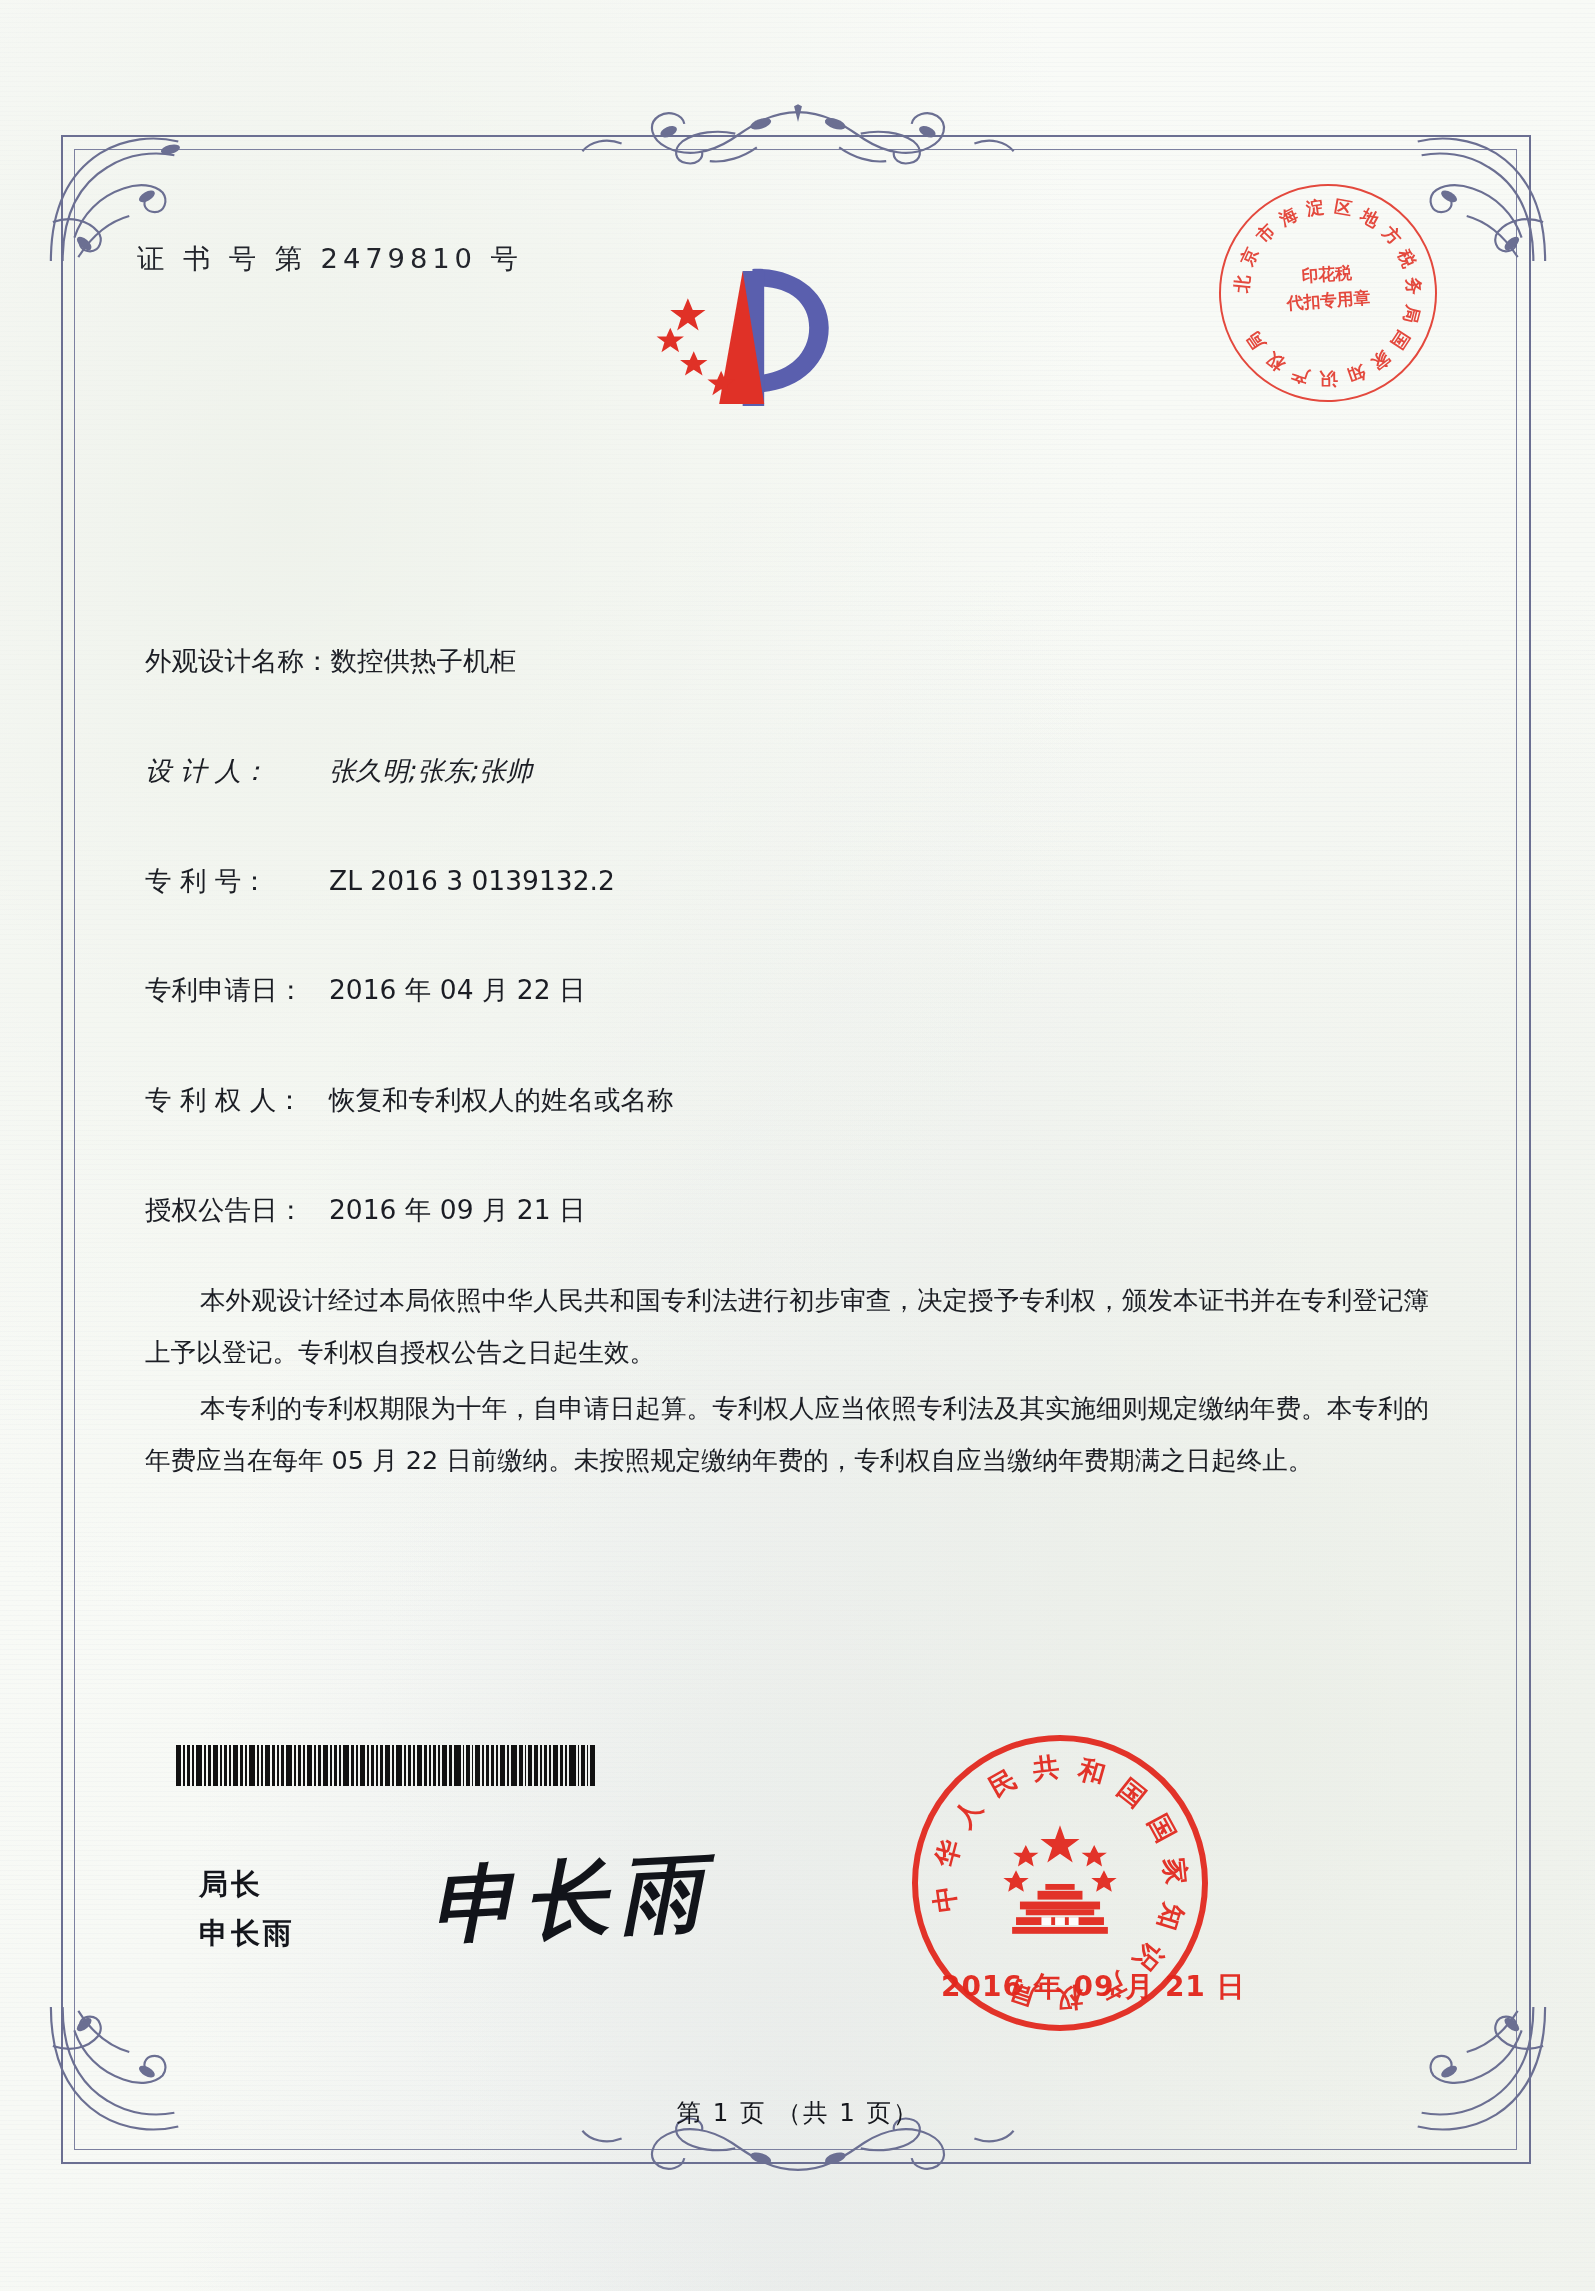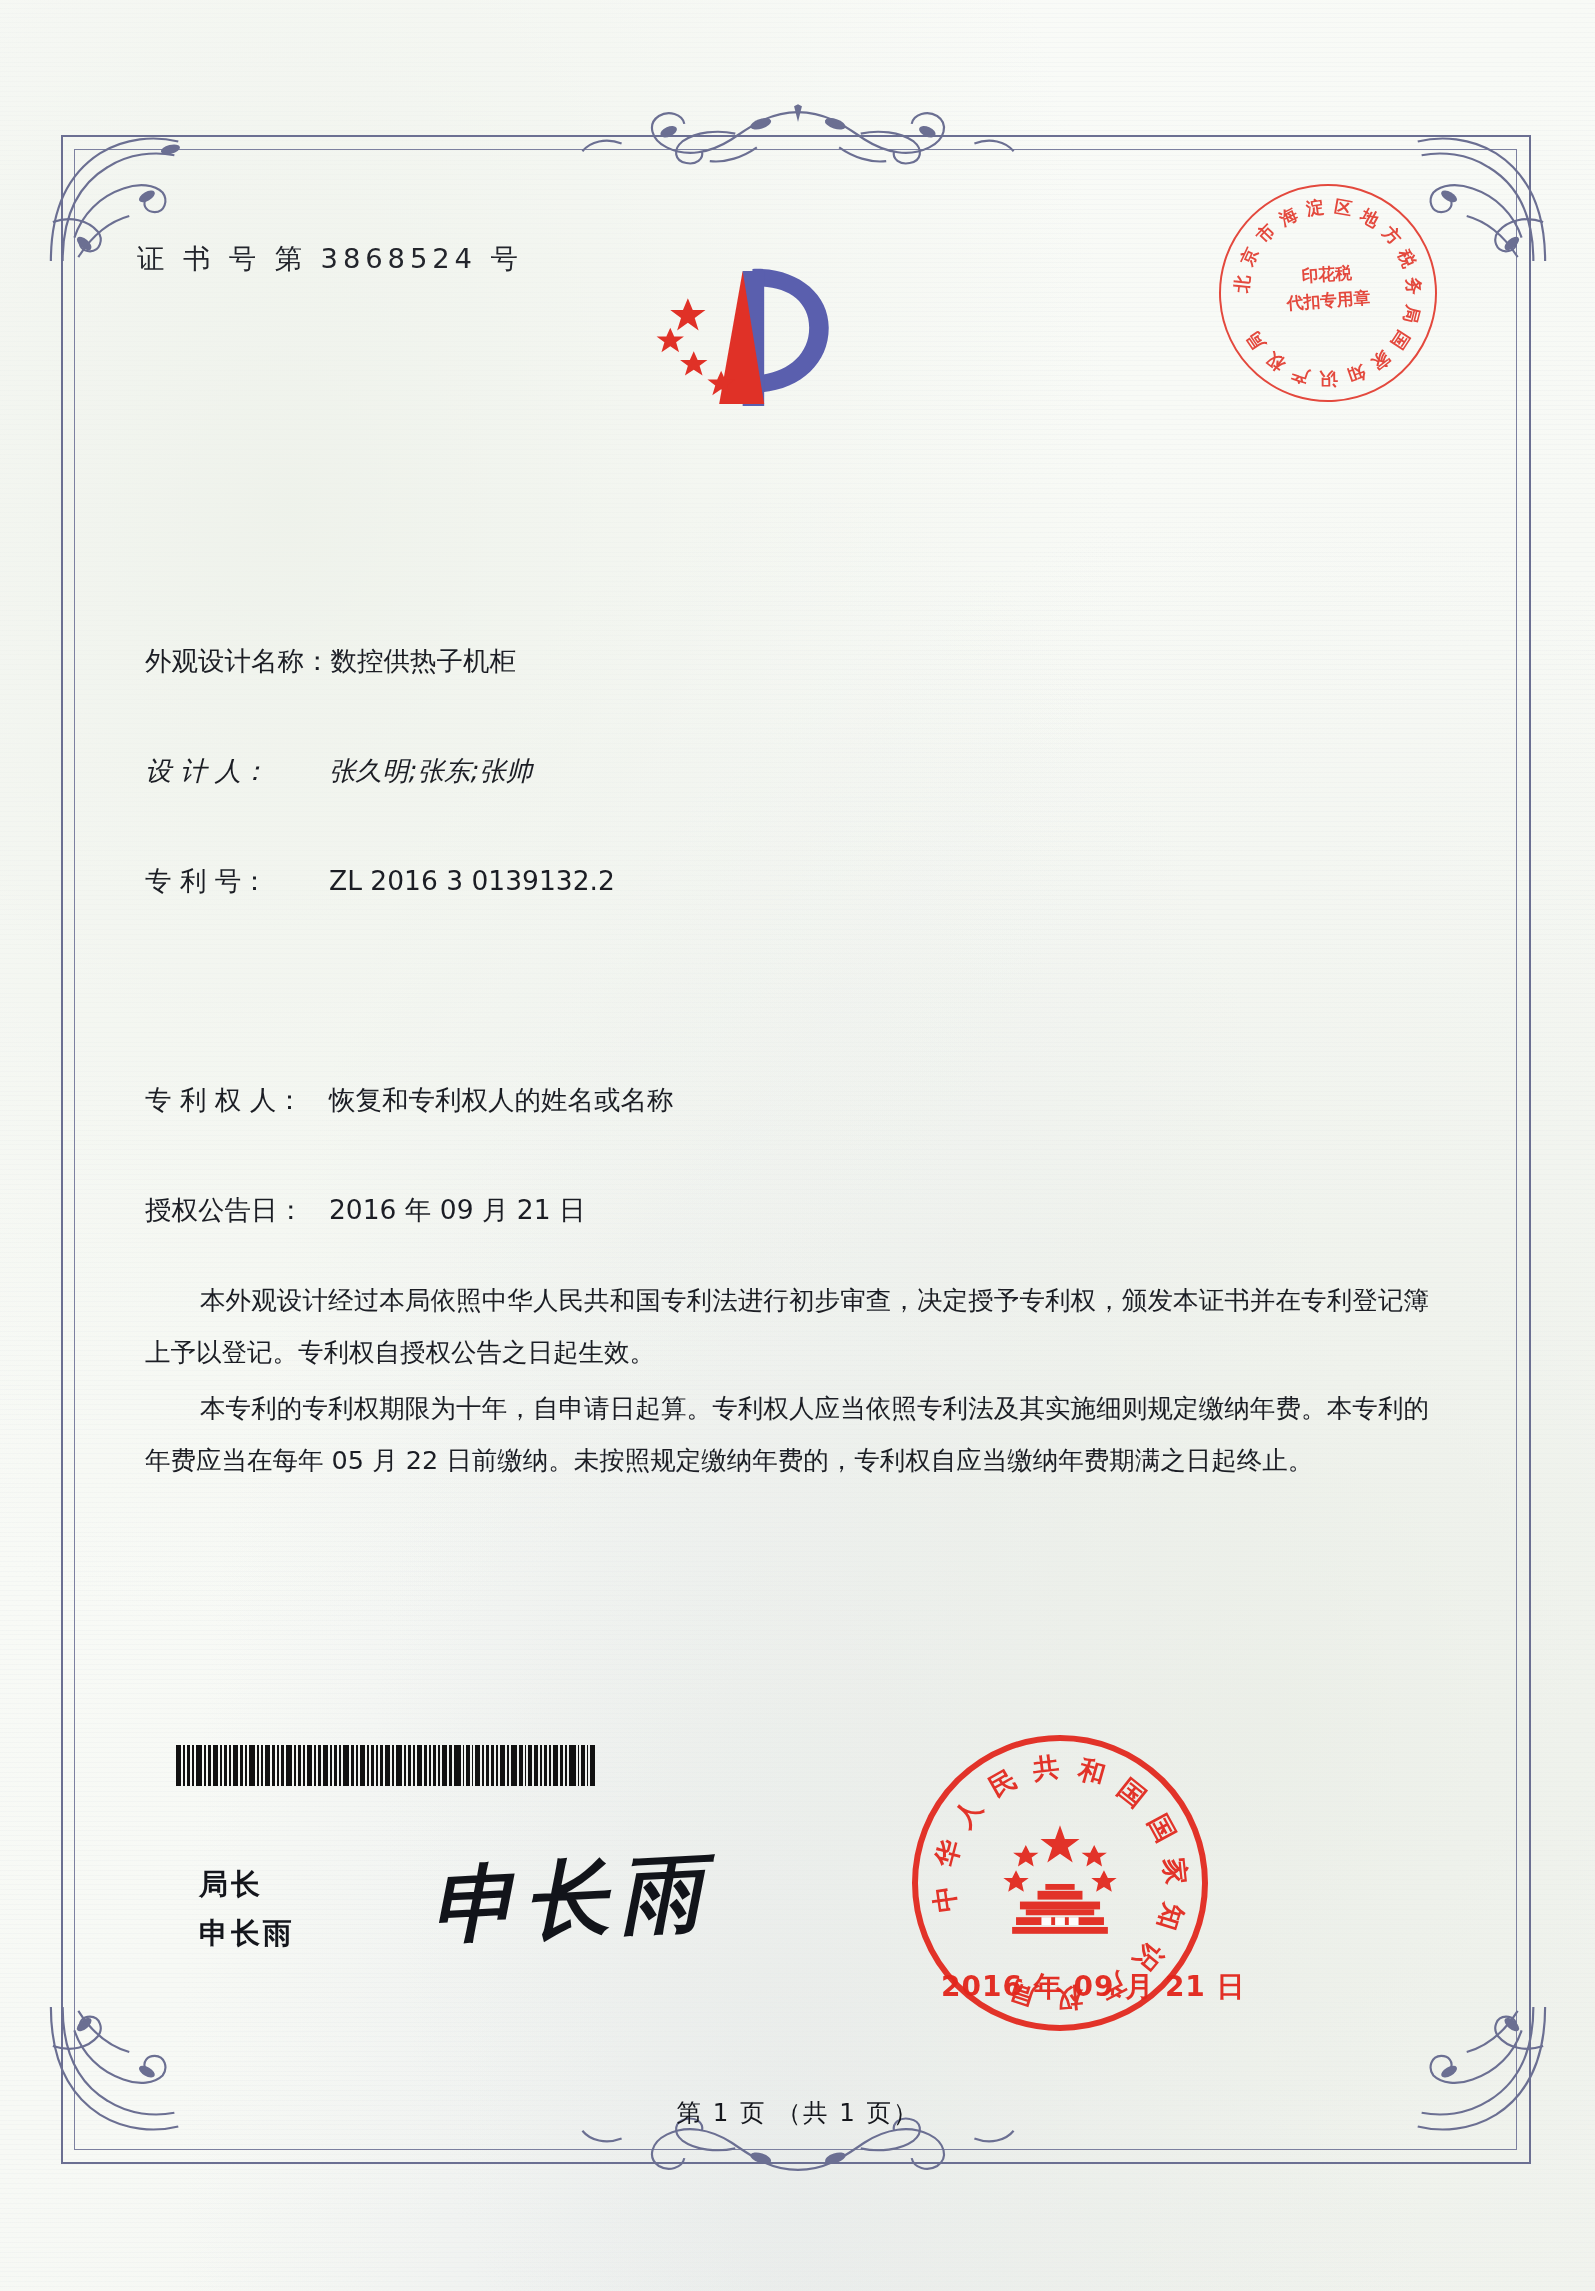--- a/index.html
+++ b/index.html
@@ -362,21 +362,21 @@
       <path d="M30 120 C38 96 56 78 80 70 C96 64 112 66 120 74 C126 82 122 94 112 94 C104 94 100 88 102 82"></path>
       <path d="M34 140 C48 118 64 104 86 98"></path>
       <path d="M8 104 C26 98 44 102 54 114 C60 122 56 134 46 134 C38 134 34 128 36 122"></path>
     </g>
     <g fill="currentColor">
       <ellipse cx="104" cy="78" rx="9" ry="4.5" transform="rotate(-30 104 78)"></ellipse>
       <ellipse cx="40" cy="126" rx="9" ry="4.5" transform="rotate(40 40 126)"></ellipse>
     </g>
   </svg>
 
-  <div id="cert-number">证 书 号 第 3868524 号</div>
+  <div id="cert-number">证 书 号 第 2479810 号</div>
 
   <svg id="logo-emblem" viewBox="0 0 230 160">
 
     <path d="M118 12 C162 10 196 36 196 72 C196 108 168 134 128 138 L128 120 C156 116 176 98 176 72 C176 44 152 28 118 30 Z" fill="#5a5fae"></path>
     <path d="M108 14 L130 14 L130 152 L108 152 Z" fill="#5a5fae"></path>
 
     <path d="M108 14 L130 150 L84 150 Z" fill="#e03127"></path>
 
     <g fill="#e03127">
       <polygon points="52,42 57,54 70,54 59,62 63,75 52,67 41,75 45,62 34,54 47,54"></polygon>
@@ -419,20 +419,23 @@
   </div>
 
   <div class="field-row" id="row-designer">
     <span class="field-label lbl-wide">设 计 人：</span><span class="field-value">张久明;张东;张帅</span>
   </div>
 
   <div class="field-row" id="row-patent-no">
     <span class="field-label lbl-wide">专 利 号：</span><span class="field-value">ZL 2016 3 0139132.2</span>
   </div>
 
+  <div class="field-row" id="row-app-date">
+    <span class="field-label lbl-wide">专利申请日：</span><span class="field-value">2016 年 04 月 22 日</span>
+  </div>
 
   <div class="field-row" id="row-holder">
     <span class="field-label lbl-wide">专 利 权 人：</span><span class="field-value">恢复和专利权人的姓名或名称</span>
   </div>
 
   <div class="field-row" id="row-grant-date">
     <span class="field-label lbl-wide">授权公告日：</span><span class="field-value">2016 年 09 月 21 日</span>
   </div>
 
   <div id="body-text">

